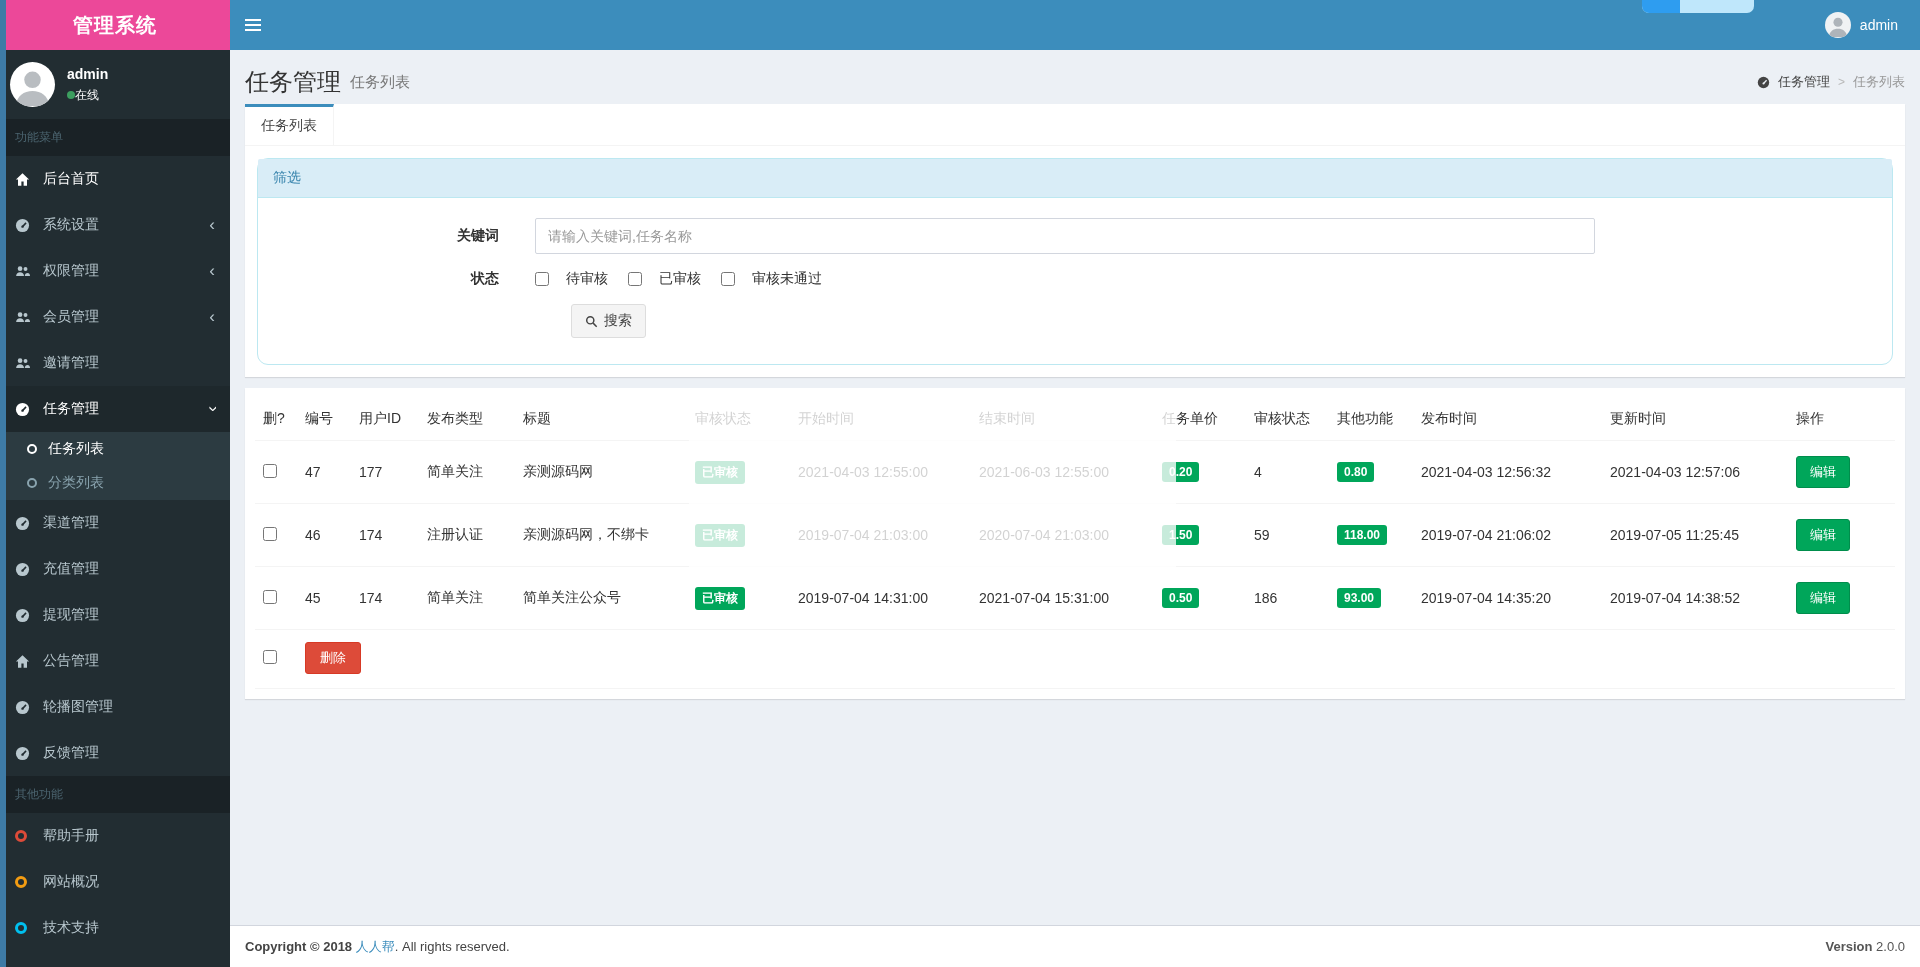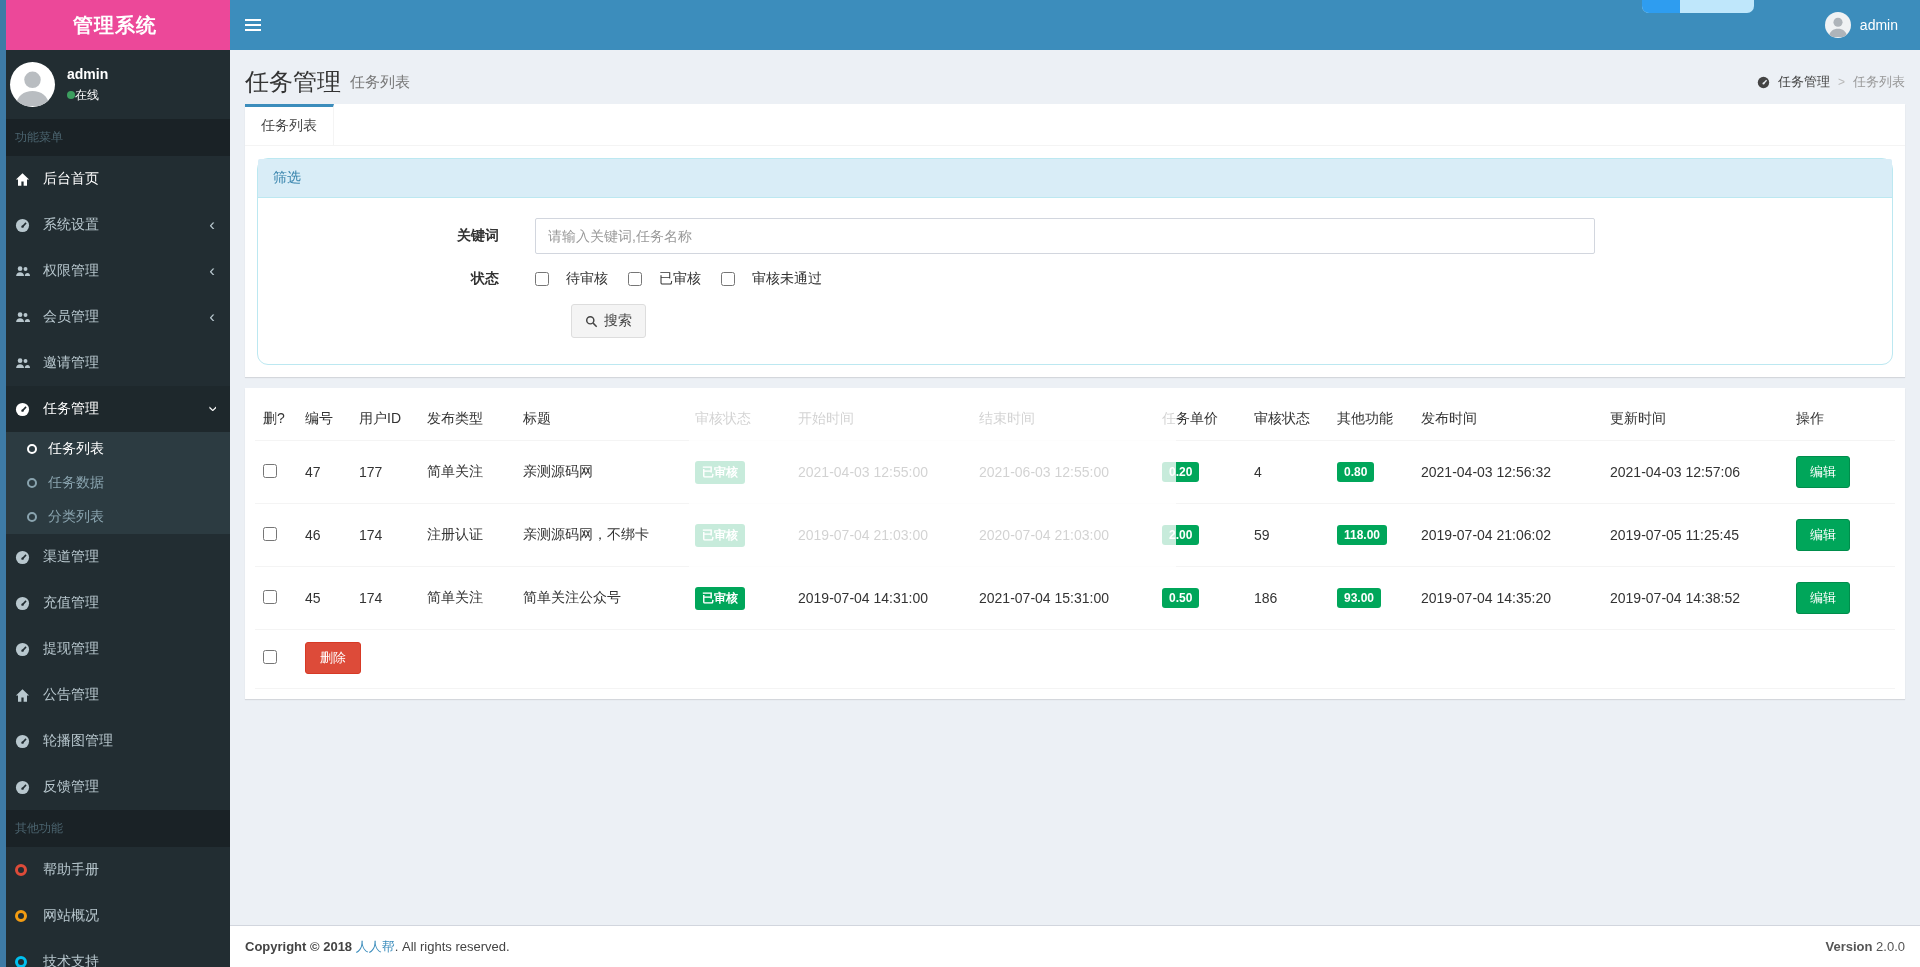--- a/index.html
+++ b/index.html
@@ -210,24 +210,20 @@
           </svg>
         </span>
       <span class="mi-label">任务管理</span>
       <span class="mi-arrow down">‹</span>
     </li>
   </ul>
   <ul class="submenu">
     <li class="submenu-item active">
       <span class="circle-o"></span>
       <span>任务列表</span>
-    </li>
-    <li class="submenu-item">
-      <span class="circle-o"></span>
-      <span>任务数据</span>
     </li>
     <li class="submenu-item">
       <span class="circle-o"></span>
       <span>分类列表</span>
     </li>
   </ul>
   <ul class="menu">
     <li class="menu-item">
       <span class="mi-icon">
           <svg viewBox="0 0 16 16">
@@ -429,21 +425,21 @@
           </tr>
           <tr>
             <td><input type="checkbox" style=""></td>
             <td>46</td>
             <td>174</td>
             <td>注册认证</td>
             <td>亲测源码网，不绑卡</td>
             <td><span class="badge">已审核</span></td>
             <td>2019-07-04 21:03:00</td>
             <td>2020-07-04 21:03:00</td>
-            <td><span class="badge">2.00</span></td>
+            <td><span class="badge">1.50</span></td>
             <td>59</td>
             <td><span class="badge">118.00</span></td>
             <td>2019-07-04 21:06:02</td>
             <td>2019-07-05 11:25:45</td>
             <td><button class="btn-edit">编辑</button></td>
           </tr>
           <tr>
             <td><input type="checkbox" style=""></td>
             <td>45</td>
             <td>174</td>

